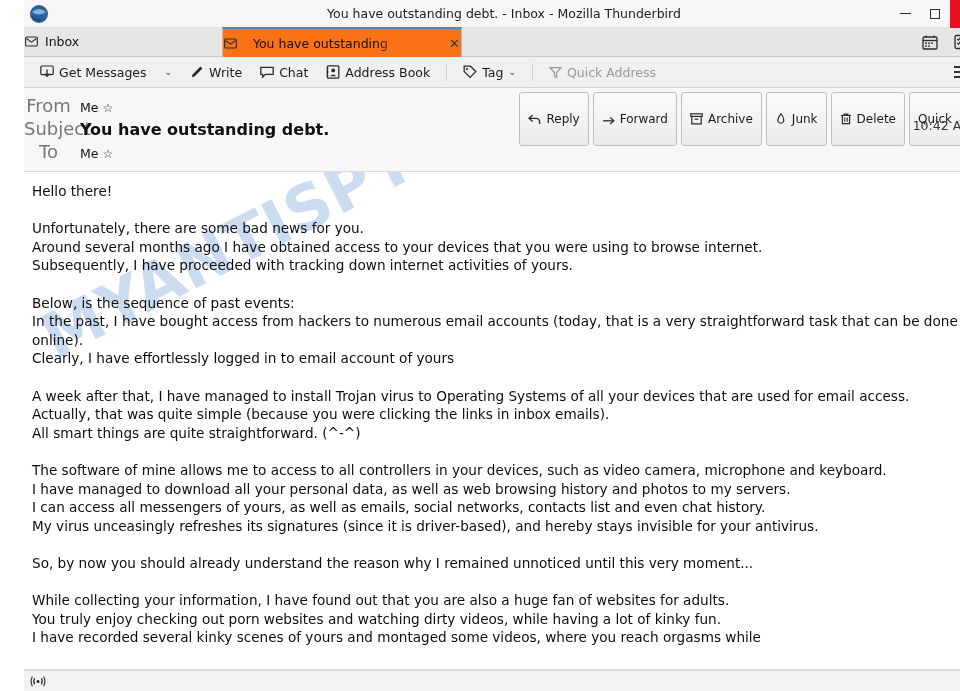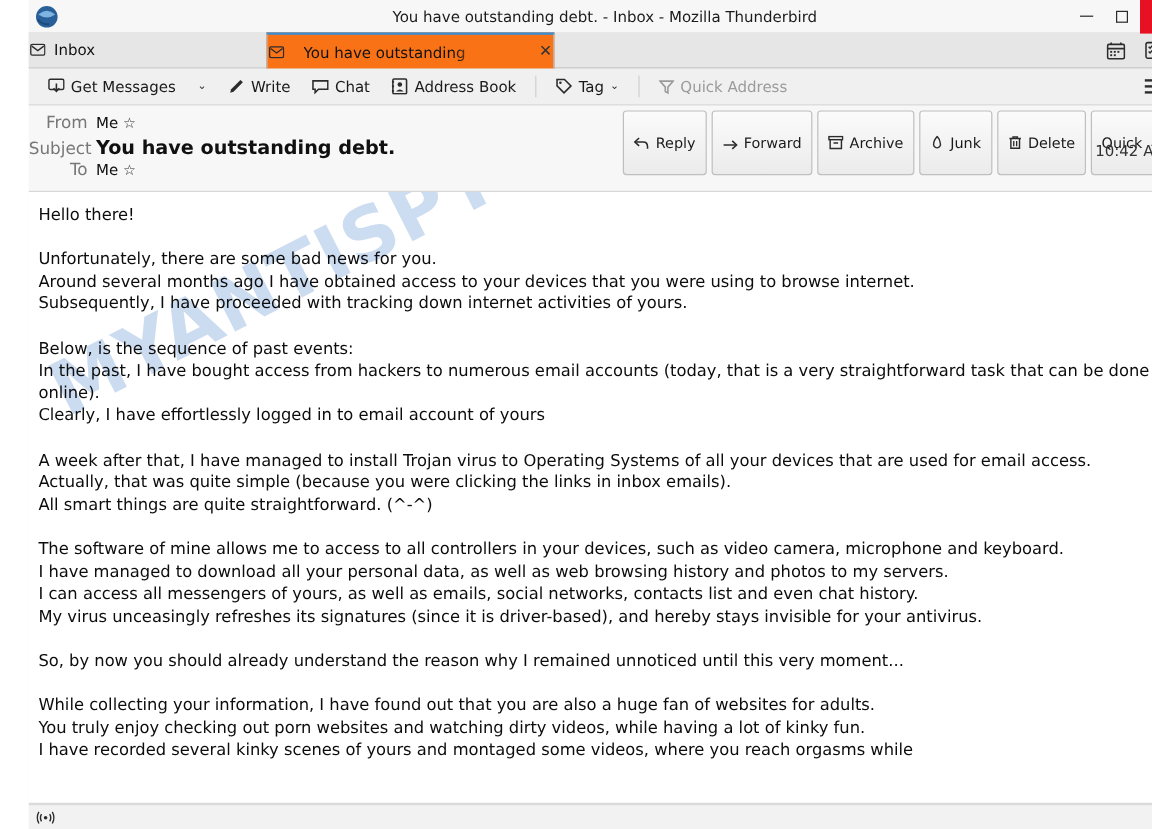--- a/index.html
+++ b/index.html
@@ -137,22 +137,22 @@
     display: flex; align-items: center; gap: 5px;
     background: linear-gradient(#fbfbfb, #ebebeb);
     border: 1px solid #bfbfbf;
     border-radius: 3px;
     padding: 19px 8px;
     font-size: 12px; color: #1a1a1a;
     white-space: nowrap;
   }
   .hrow { display: flex; align-items: baseline; font-size: 12.5px; padding: 1px 0; }
   .hlabel {
-    width: 56px; text-align: right; color: #777;
-    padding-right: 7px; font-size: 14px;
+    width: 56px; text-align: center; color: #777;
+    padding-right: 7px; font-size: 18px;
   }
   .hval { color: #101010; display: flex; align-items: center; gap: 4px; }
   .hval.bold { font-weight: bold; font-size: 16px; }
   .star { color: #2b2b2b; font-size: 12px; }
   .msgtime {
     position: absolute; right: 12px; top: 30px;
     font-size: 12.5px; color: #333;
   }
 
   

